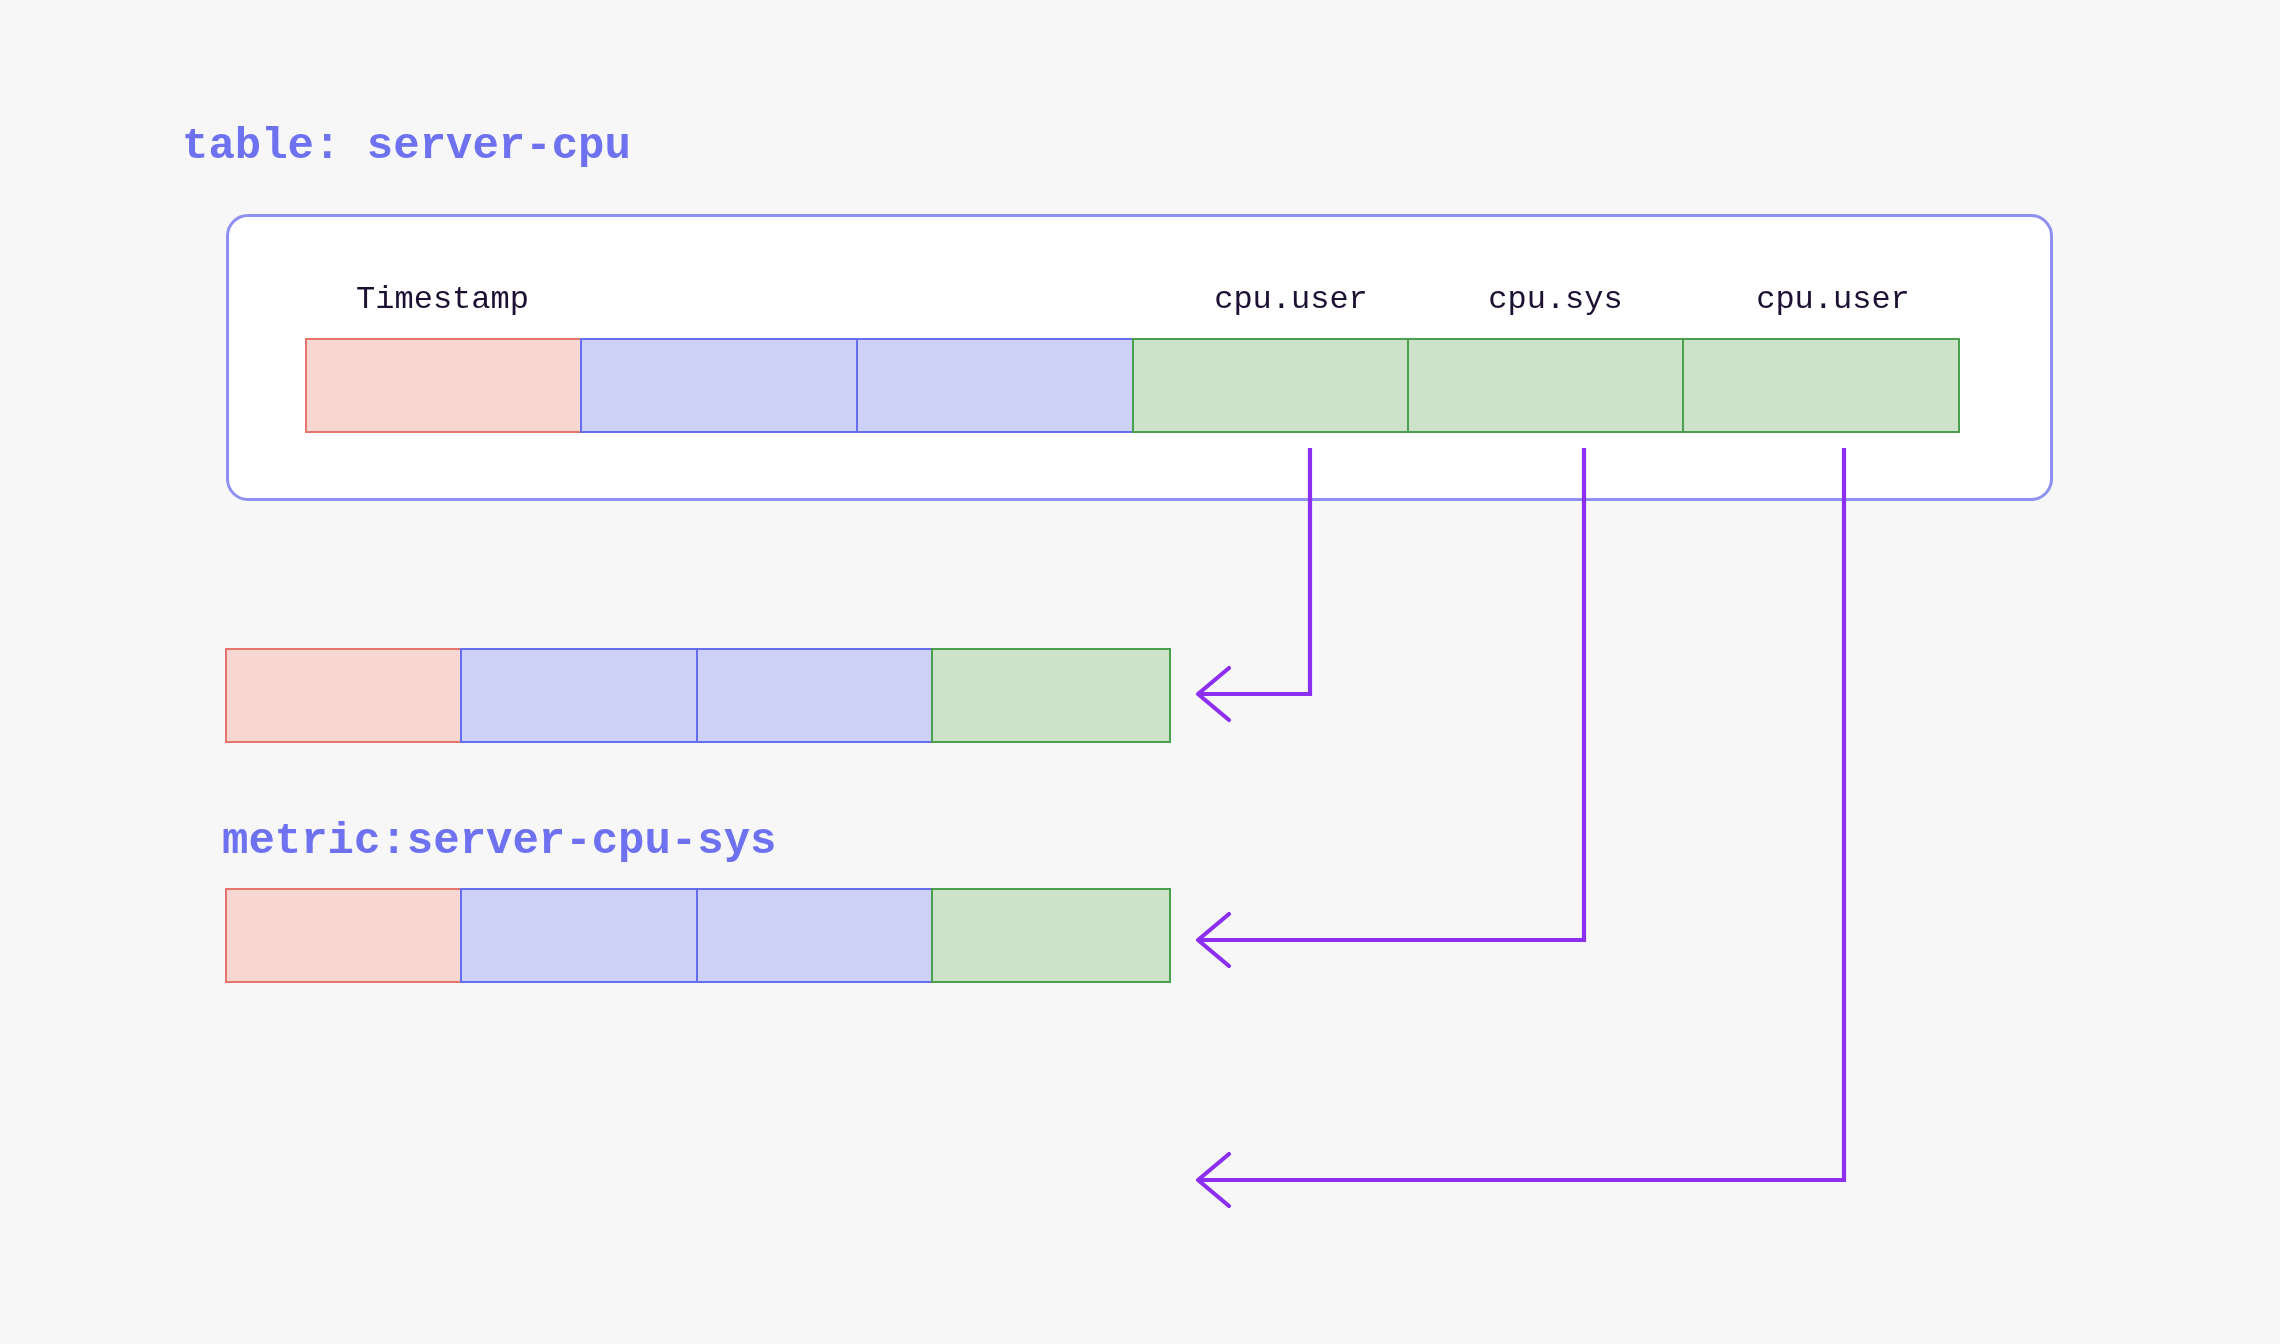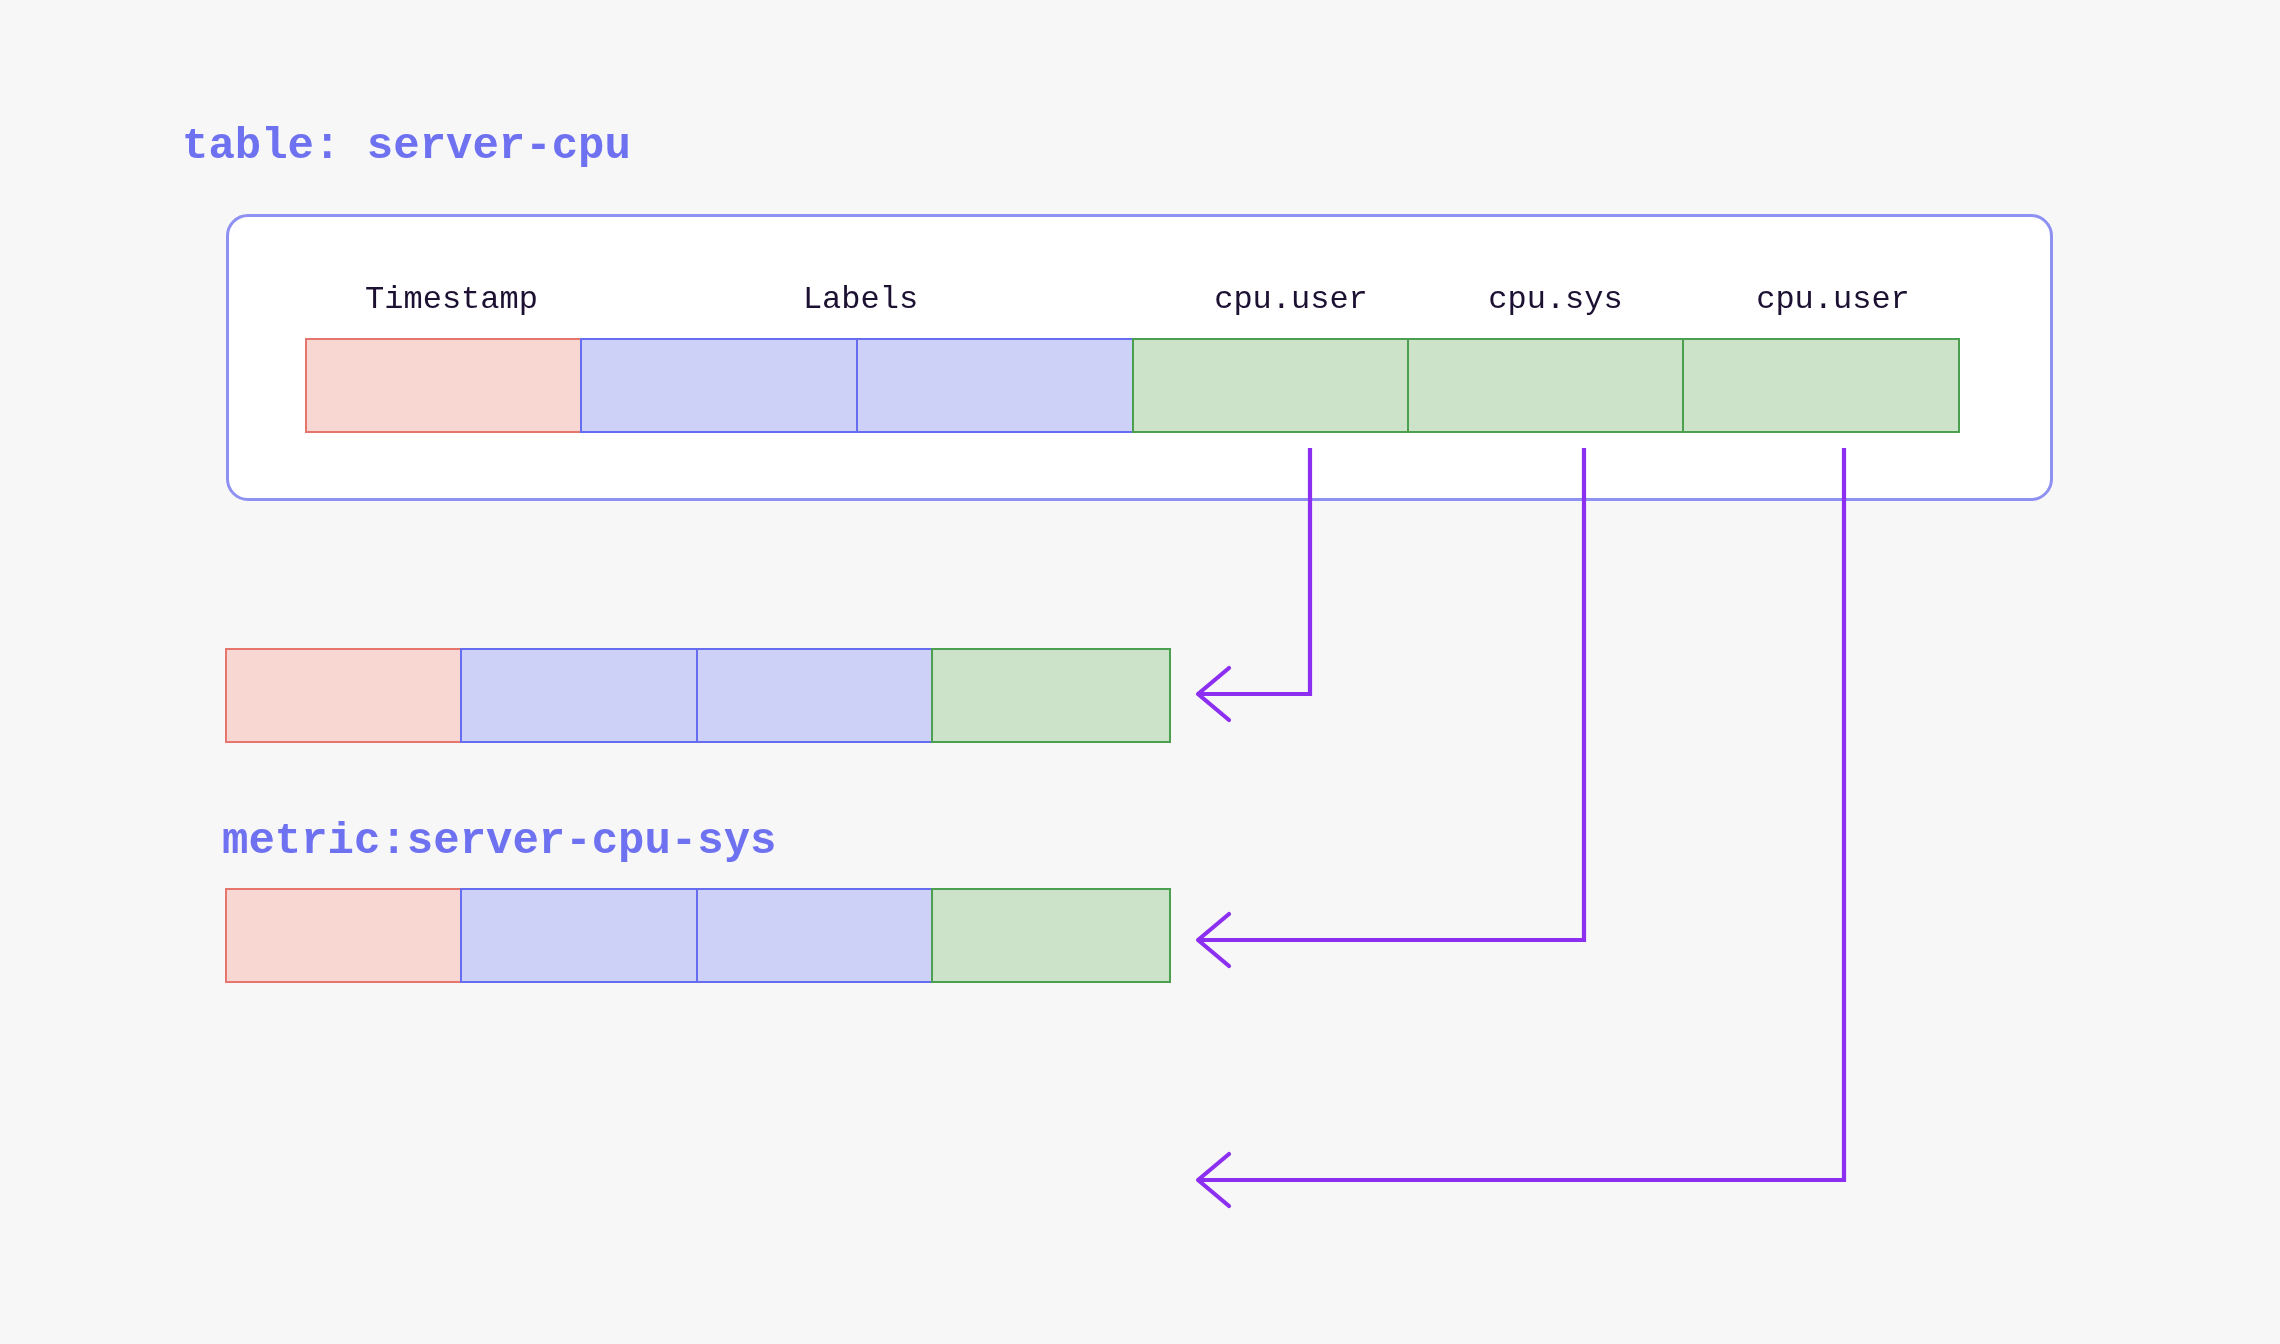--- a/index.html
+++ b/index.html
@@ -48,22 +48,21 @@
 </style>
 </head>
 <body>
 
 <div id="canvas">
 
   <div class="title">table: server-cpu</div>
 
   <div class="table-box"></div>
 
-  <span class="hdr" style="left:313px;width:277px">Timestamp</span>
-  <span class="hdr" style="left:582px;width:557px">Labels</span>
+  <span class="hdr" style="left:304px;width:277px">Timestamp</span>
   <span class="hdr" style="left:1152px;width:278px">cpu.user</span>
   <span class="hdr" style="left:1417px;width:277px">cpu.sys</span>
   <span class="hdr" style="left:1694px;width:278px">cpu.user</span>
 
   <div class="row" style="left:305px;top:338px">
       <div class="cell timestamp" style="width: 277px; z-index: 1;"></div>
       <div class="cell label" style="width: 279px; z-index: 2;"></div>
       <div class="cell label" style="width: 278px; z-index: 3;"></div>
       <div class="cell field" style="width: 278px; z-index: 4;"></div>
       <div class="cell field" style="width: 277px; z-index: 5;"></div>

